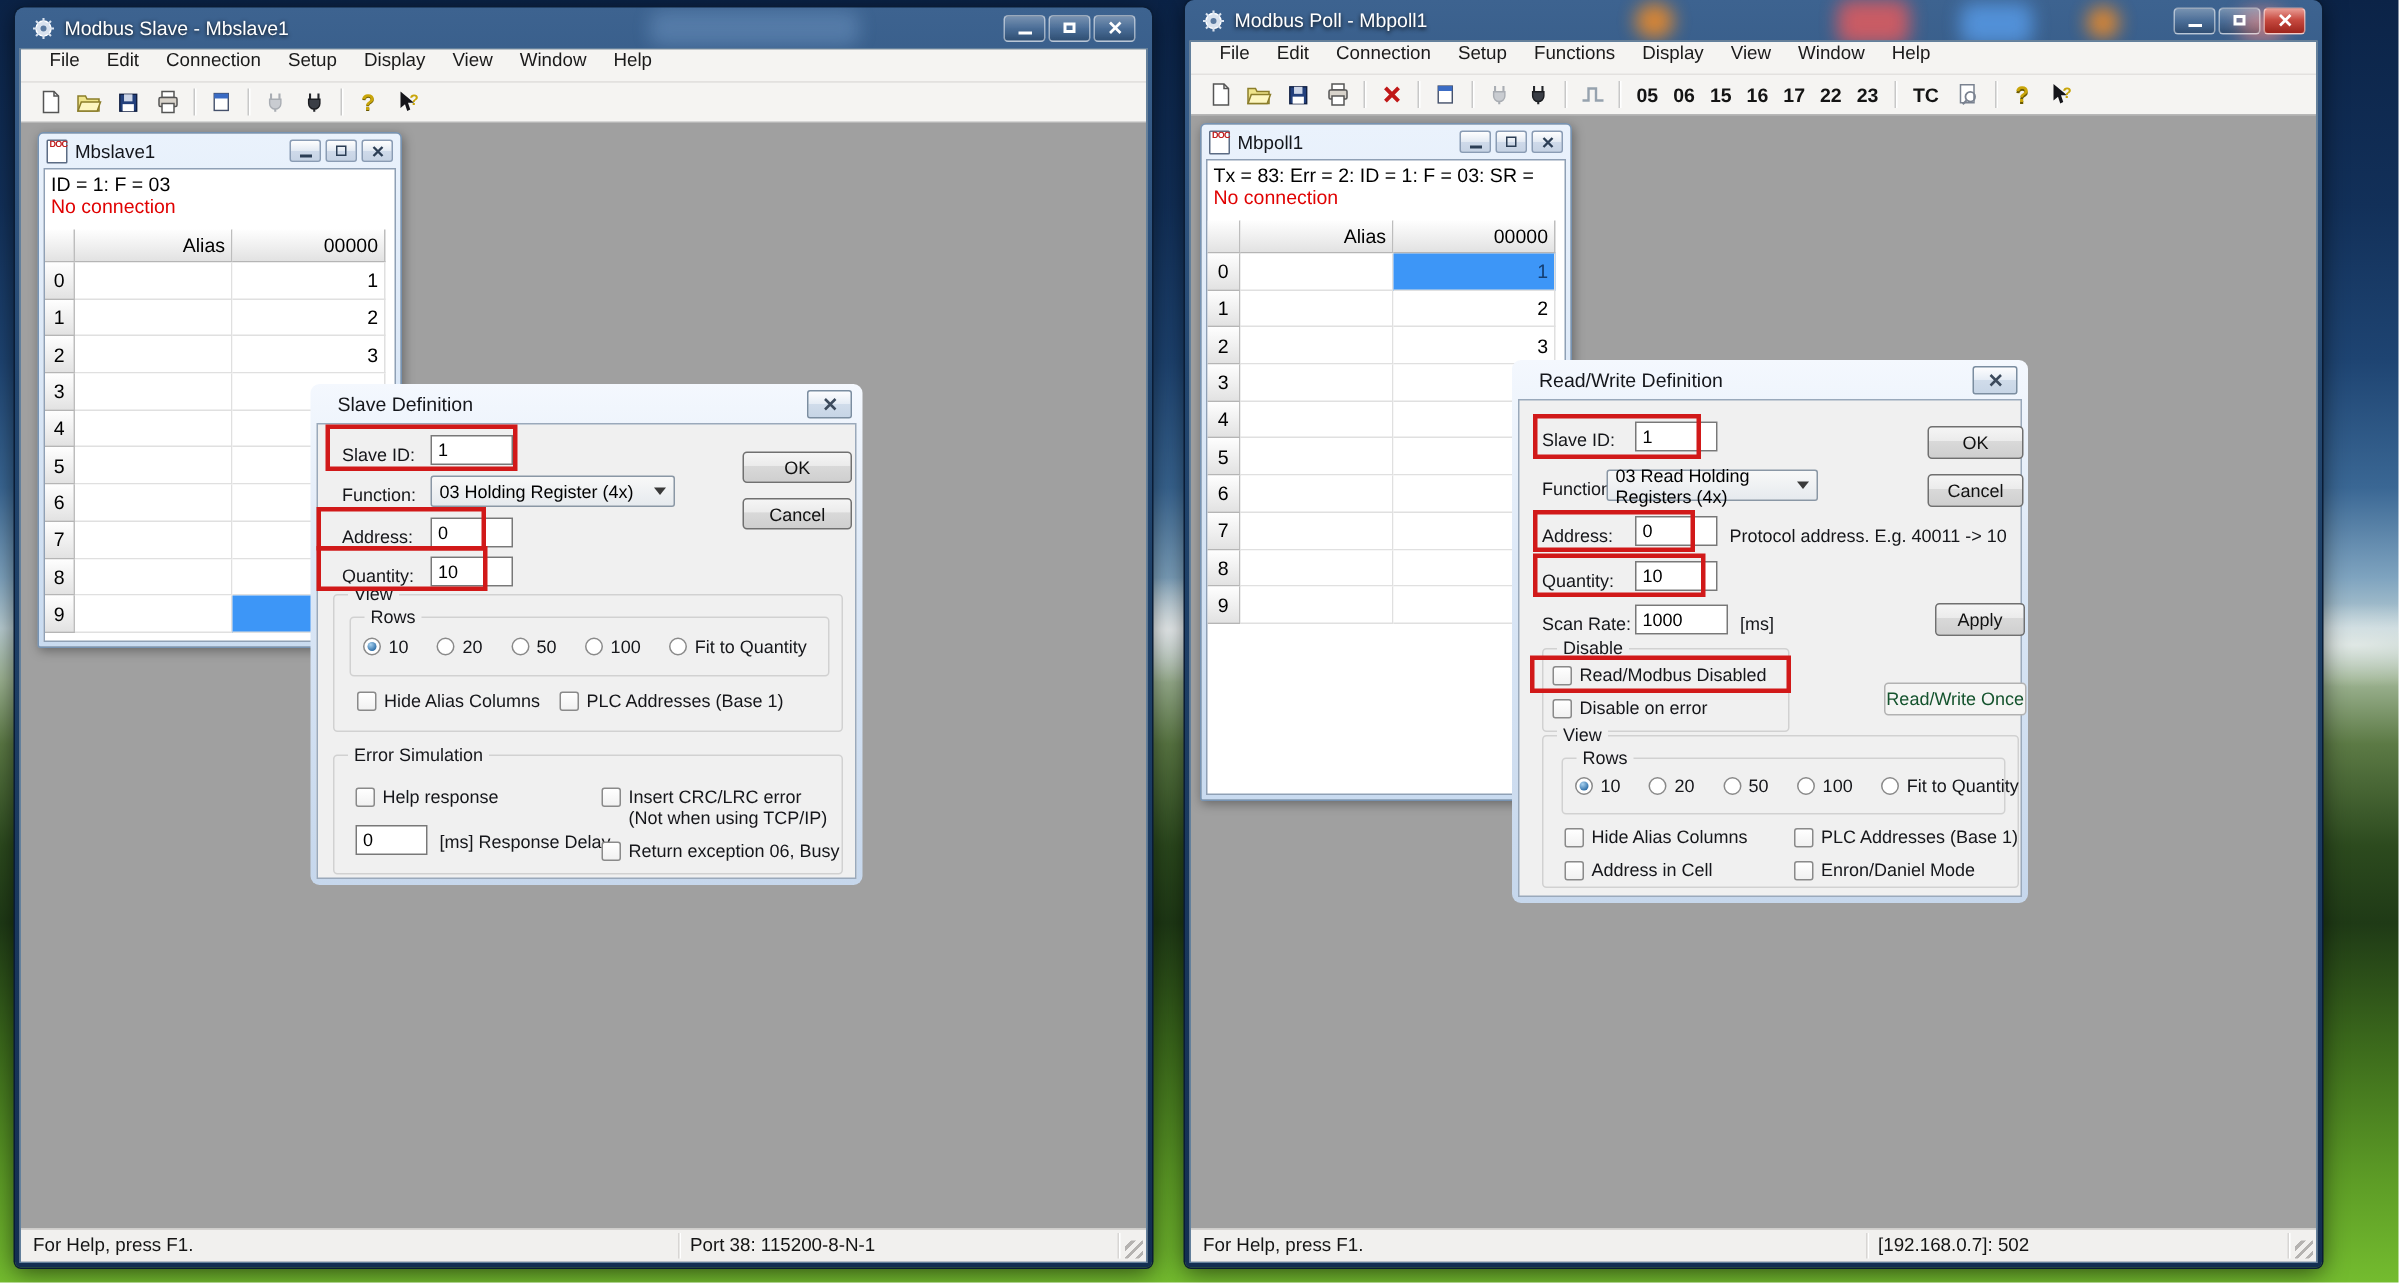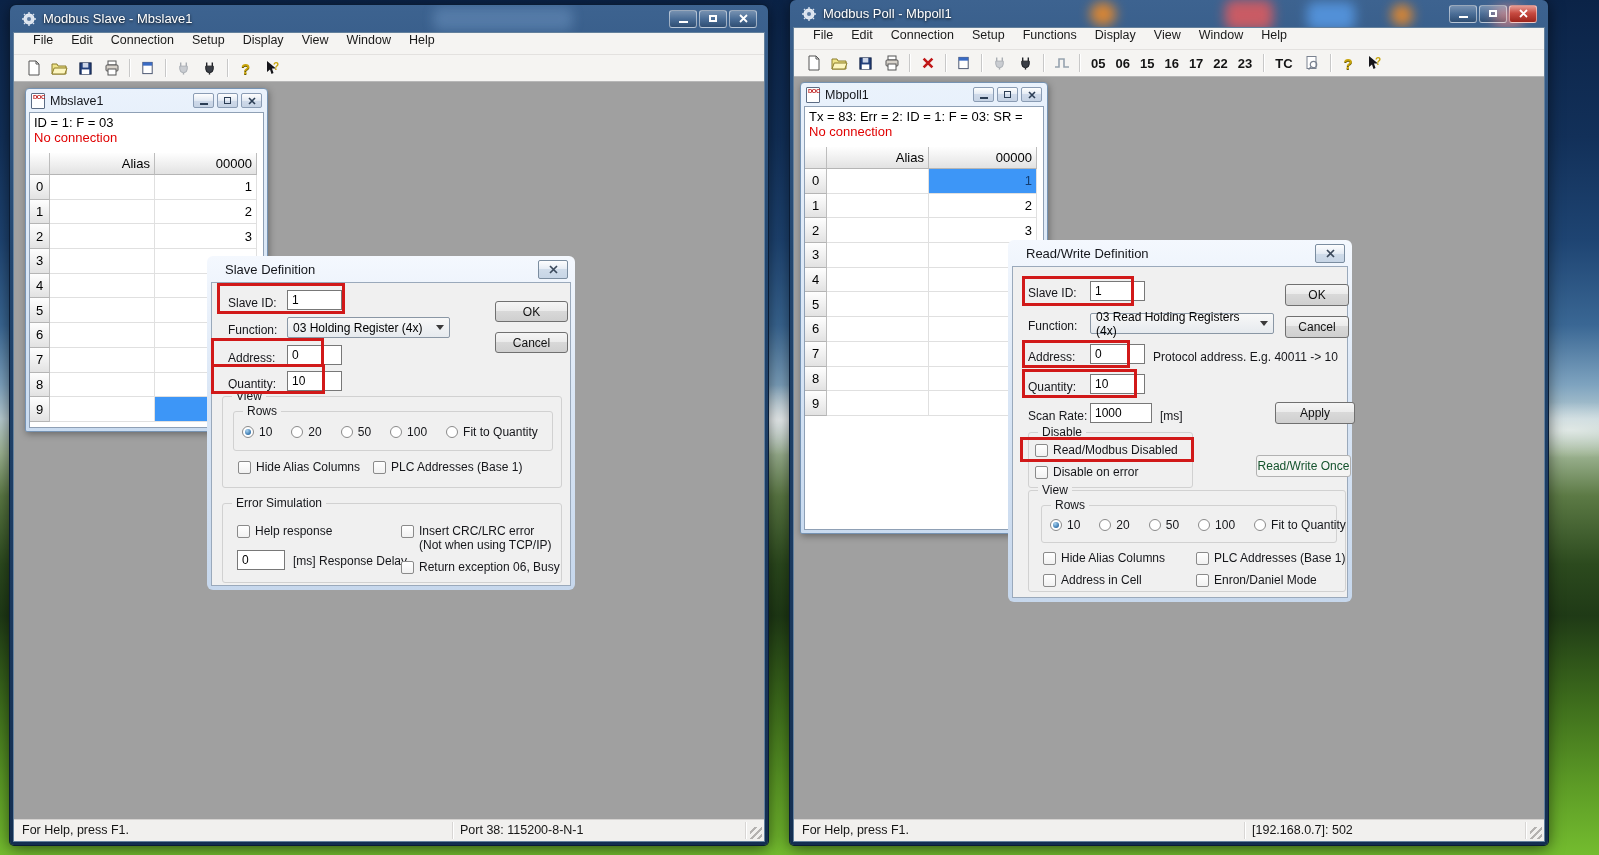--- a/index.html
+++ b/index.html
@@ -601,37 +601,37 @@
         <path d="M1 1l7 7M8 1L1 8" stroke="#3c4a5c" stroke-width="1.7"></path>
       </svg>
     </span>
   <div class="dialog-body"></div>
 
   <span class="dlabel" style="left:20px;top:46px">Slave ID:</span>
   <span class="dinput" style="left:82px;top:41px;width:55px">1</span>
   <span class="btn" style="left:277px;top:44px;width:64px;height:22px">OK</span>
 
   <span class="dlabel" style="left:20px;top:79px">Function:</span>
-  <span class="dselect" style="left:82px;top:73px;width:184px">
+  <span class="dselect" style="left:63px;top:73px;width:141px">
       <span>03 Read Holding Registers (4x)</span>
       <span class="dd-arrow"></span>
     </span>
   <span class="btn" style="left:277px;top:76px;width:64px;height:22px">Cancel</span>
 
   <span class="dlabel" style="left:20px;top:110px">Address:</span>
   <span class="dinput" style="left:82px;top:104px;width:55px">0</span>
   <span class="dhint" style="left:145px;top:110px">Protocol address. E.g. 40011 -&gt; 10</span>
 
   <span class="dlabel" style="left:20px;top:140px">Quantity:</span>
   <span class="dinput" style="left:82px;top:134px;width:55px">10</span>
 
   <span class="dlabel" style="left:20px;top:169px">Scan Rate:</span>
   <span class="dinput" style="left:82px;top:163px;width:62px">1000</span>
   <span class="dlabel" style="left:152px;top:169px">[ms]</span>
-  <span class="btn" style="left:267px;top:162px;width:80px;height:22px">Apply</span>
+  <span class="btn" style="left:282px;top:162px;width:60px;height:22px">Apply</span>
 
   <div class="group" style="left:20px;top:192px;width:165px;height:56px">
     <span class="group-label">Disable</span>
     <span class="cb-item" style="left:6px;top:10px">
         <span class="checkbox"></span>
         <span>Read/Modbus Disabled</span>
       </span>
     <span class="cb-item" style="left:6px;top:32px">
         <span class="checkbox"></span>
         <span>Disable on error</span>

